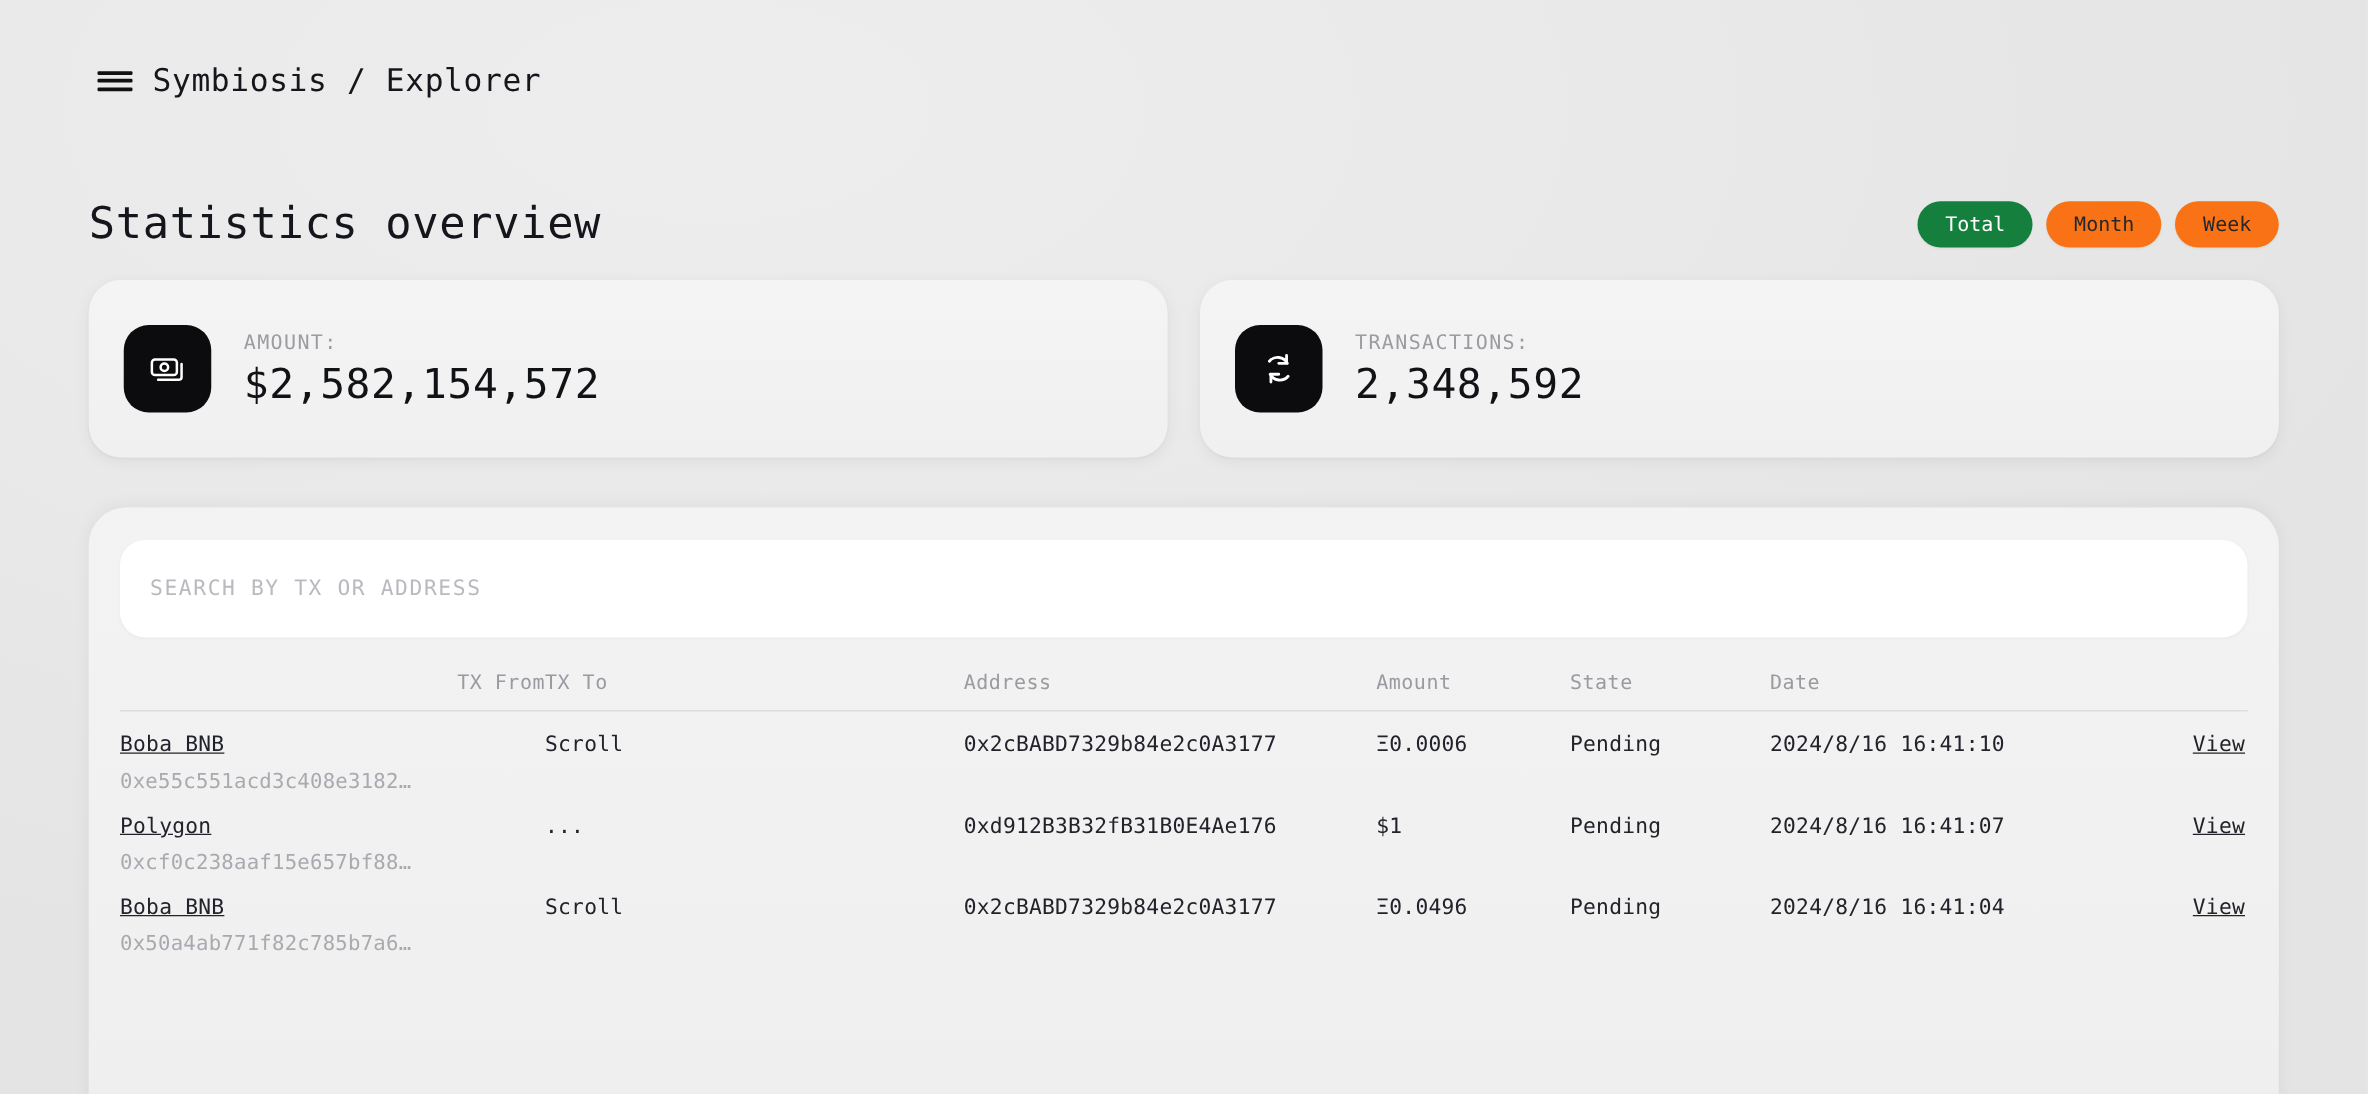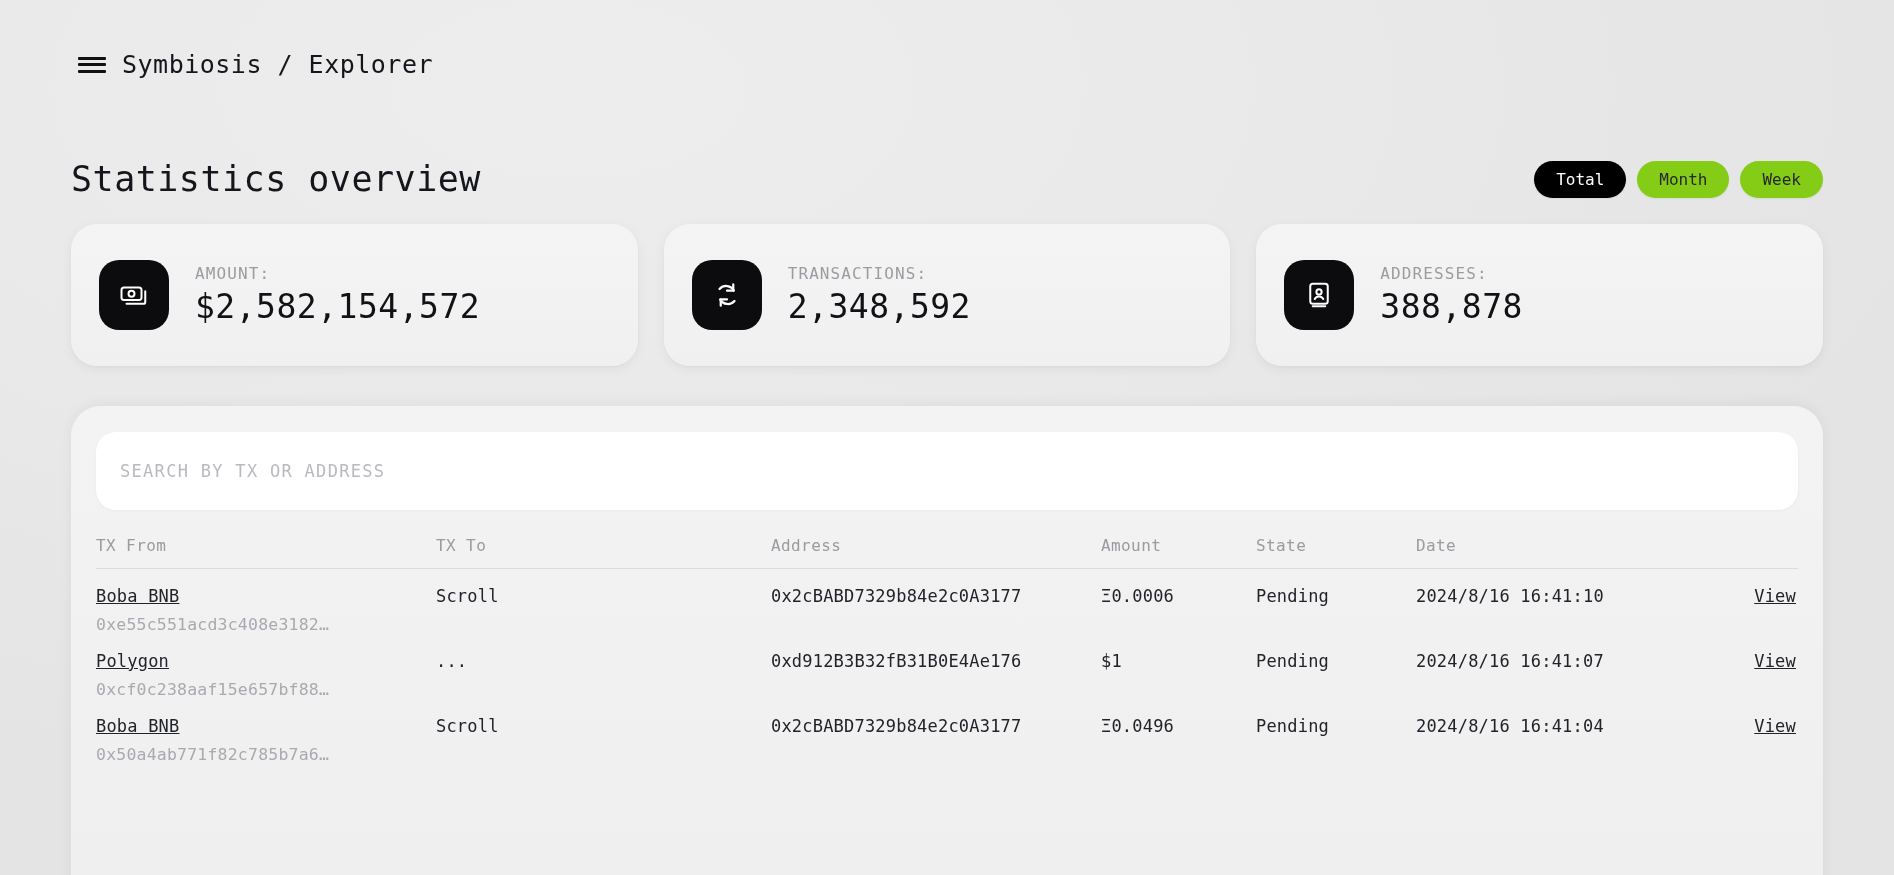--- a/index.html
+++ b/index.html
@@ -33,24 +33,24 @@
   .stats-head{
     display:flex; align-items:center; justify-content:space-between;
     margin:80px 71px 0 71px;
   }
   .stats-title{ font-size:35px; color:#15161c; letter-spacing:.5px; }
   .seg{ display:flex; gap:11px; align-items:center; }
   .seg-btn{
     border:none; cursor:pointer;
     font-family:inherit; font-size:16px;
     padding:9px 22px; border-radius:999px;
-    background:#84cc16; color:#26272c;
+    background:#f97316; color:#26272c;
     box-shadow:0 1px 2px rgba(0,0,0,.06);
   }
-  .seg-btn.active{ background:#000000; color:#fff; }
+  .seg-btn.active{ background:#15803d; color:#fff; }
 
   
   .cards{
     display:flex; gap:26px;
     margin:25px 71px 0 71px;
   }
   .card{
     flex:1; height:142px;
     background:linear-gradient(180deg,#f4f4f4 0%,#f0f0f0 100%);
     border-radius:26px;
@@ -89,21 +89,21 @@
   .search::placeholder{ color:#b9b9bf; text-transform:uppercase; letter-spacing:1.3px; }
 
   
   table{ width:100%; border-collapse:collapse; margin-top:26px; table-layout:fixed; }
   thead th{
     text-align:left; font-weight:normal;
     font-size:16px; color:#9a9aa1; letter-spacing:.4px;
     padding:0 0 13px 0;
     border-bottom:1px solid #dcdcdc;
   }
-  th.c-from{ width:340px; }
+  th.c-from{ width:340px;text-align:right; }
   th.c-to{ width:335px; }
   th.c-addr{ width:330px; }
   th.c-amt{ width:155px; }
   th.c-state{ width:160px; }
   th.c-date{ width:275px; }
   th.c-act{ width:auto; }
 
   tbody td{
     padding:17px 0 0 0;
     font-size:17px; color:#22232a; vertical-align:top;
@@ -168,34 +168,20 @@
         <path d="M7 20.5v-5h5"></path>
         <path d="M6.5 15.5A7 7 0 0 0 18 16.8"></path>
       </svg>
     </div>
     <div>
       <div class="card-label">TRANSACTIONS:</div>
       <div class="card-value">2,348,592</div>
     </div>
   </div>
 
-  <div class="card">
-    <div class="card-icon">
-      <svg viewBox="0 0 24 24" fill="none" stroke="#fff" stroke-width="1.6" stroke-linecap="round" stroke-linejoin="round">
-        <rect x="5" y="3" width="14" height="16" rx="2"></rect>
-        <circle cx="12" cy="9.5" r="2.1"></circle>
-        <path d="M8.6 15.2c.7-1.3 1.9-2 3.4-2s2.7.7 3.4 2"></path>
-        <path d="M7 21h10"></path>
-      </svg>
-    </div>
-    <div>
-      <div class="card-label">ADDRESSES:</div>
-      <div class="card-value">388,878</div>
-    </div>
-  </div>
 
 </div>
 
 <div class="panel">
 
   <input class="search" type="text" placeholder="Search by TX or address" style="">
 
   <table>
     <thead>
       <tr>

